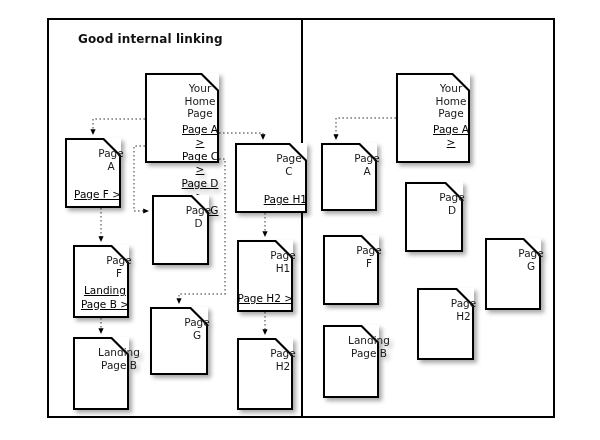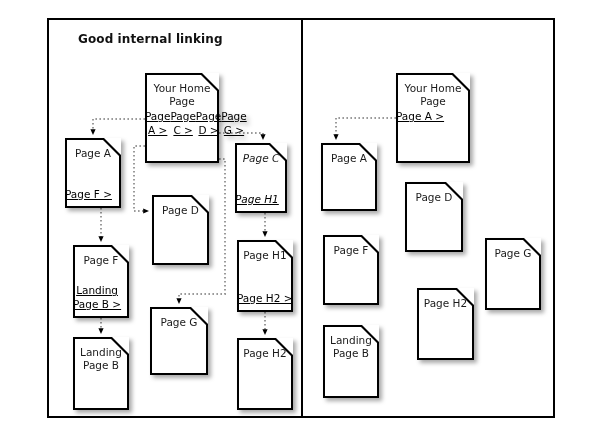--- a/index.html
+++ b/index.html
@@ -68,34 +68,35 @@
     clip-path: polygon(0 0, calc(100% - 16px) 0, 100% 16px, 100% 100%, 0 100%);
   }
   .card .card-body {
     position: absolute;
     inset: 0;
     display: flex;
     flex-direction: column;
     align-items: center;
     padding-top: 9px;
     box-sizing: border-box;
+    padding-left: 36px;
   }
   .card-title {
     font-size: 10.5px;
     color: #1a1a1a;
     line-height: 12.5px;
     text-align: center;
     white-space: pre-line;
     padding: 0 6px;
     box-sizing: border-box;
   }
   .card-links {
     margin-top: 3px;
     display: flex;
-    flex-direction: row;
+    flex-direction: column;
     align-items: flex-end;
     width: 100%;
   }
   .card-link {
     font-size: 10.5px;
     color: #000000;
     line-height: 13.5px;
     text-decoration: underline;
     text-align: center;
     white-space: pre-line;
@@ -178,21 +179,21 @@
     <div class="sheet"></div>
     <div class="sheet-inner"></div>
     <div class="card-body">
       <div class="card-title">Page A</div>
       <div class="card-links bottom">
         <div class="card-link">Page F &gt;</div>
       </div>
     </div>
   </div>
 
-  <div class="card" style="left:235px; top:143px; width:52px; height:70px;font-style:italic;">
+  <div class="card" style="left:235px; top:143px; width:72px; height:70px;">
     <div class="sheet"></div>
     <div class="sheet-inner"></div>
     <div class="card-body">
       <div class="card-title">Page C</div>
       <div class="card-links bottom">
         <div class="card-link">Page H1</div>
       </div>
     </div>
   </div>
 

